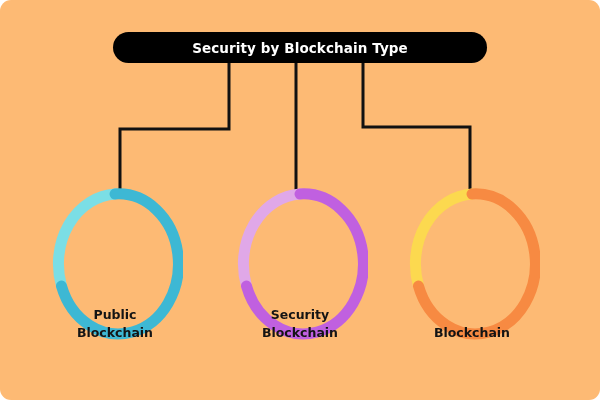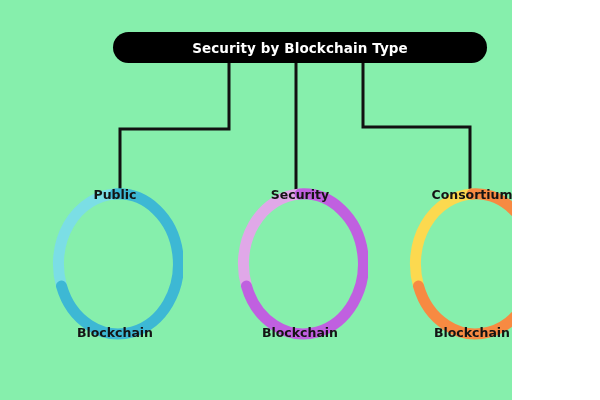--- a/index.html
+++ b/index.html
@@ -6,24 +6,25 @@
   html, body {
     margin: 0;
     padding: 0;
     background: #ffffff;
   }
   body {
     font-family: "DejaVu Sans", "Liberation Sans", sans-serif;
   }
   #canvas {
     position: relative;
-    width: 512px;
+    width: 600px;
     height: 400px;
-    background: #86efac;
+    background: #fdba74;
     overflow: hidden;
+    border-radius: 11px;
   }
   
   .title-pill {
     position: absolute;
     left: 113px;
     top: 32px;
     width: 374px;
     height: 31px;
     background: #000000;
     border-radius: 16px;
@@ -61,21 +62,21 @@
   }
   .node .node-label {
     position: absolute;
     left: 0;
     top: 0;
     width: 136px;
     height: 156px;
     display: flex;
     flex-direction: column;
     align-items: center;
-    justify-content: space-between;
+    justify-content: flex-end;
     text-align: center;
     line-height: 1.45;
     pointer-events: none;
   }
   .node .node-label span {
     display: block;
     color: #141414;
     font-size: 12.5px;
     font-weight: bold;
     white-space: nowrap;
@@ -127,18 +128,17 @@
       <span>Blockchain</span>
     </div>
   </div>
 
   <div class="node" id="node-2">
     <svg class="ring-svg" viewBox="0 0 136 156">
       <path fill="none" stroke="#FCD94F" stroke-width="11" stroke-linecap="round" d="M 68 8 A 60 70 0 0 0 14.5 100"></path>
       <path fill="none" stroke="#F78A42" stroke-width="11" stroke-linecap="round" d="M 14.5 100 A 60 70 0 1 0 68 8"></path>
     </svg>
     <div class="node-label">
-      <span>Consortium</span>
       <span>Blockchain</span>
     </div>
   </div>
 
 </div>
 
 </body></html>

